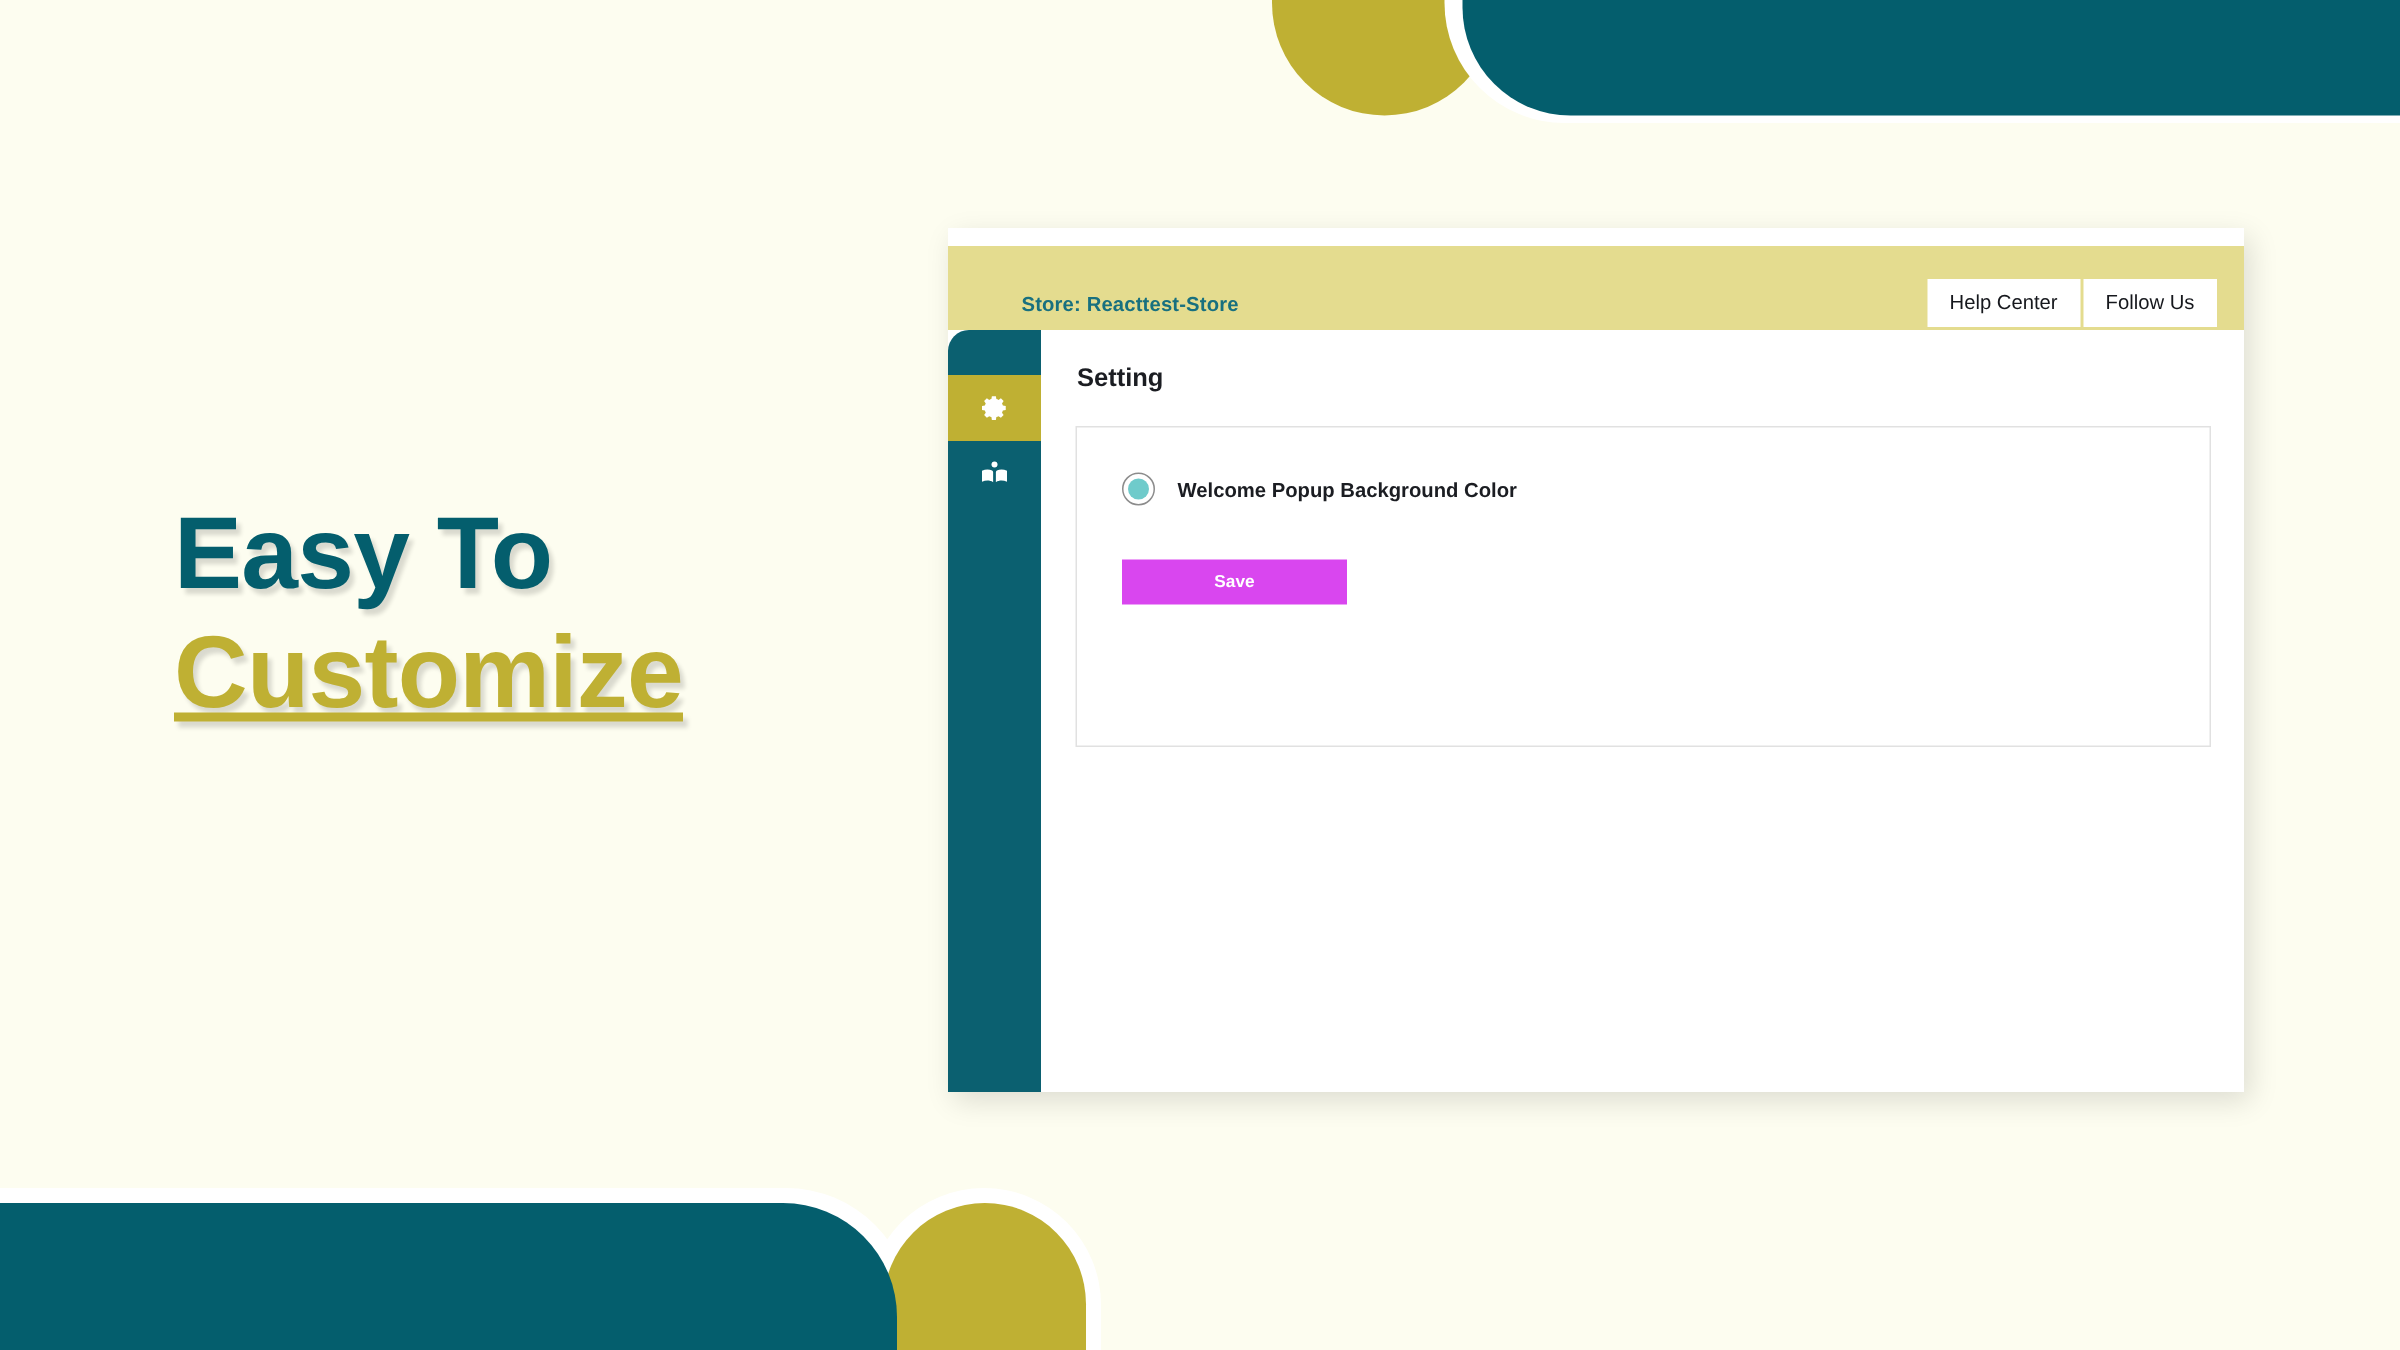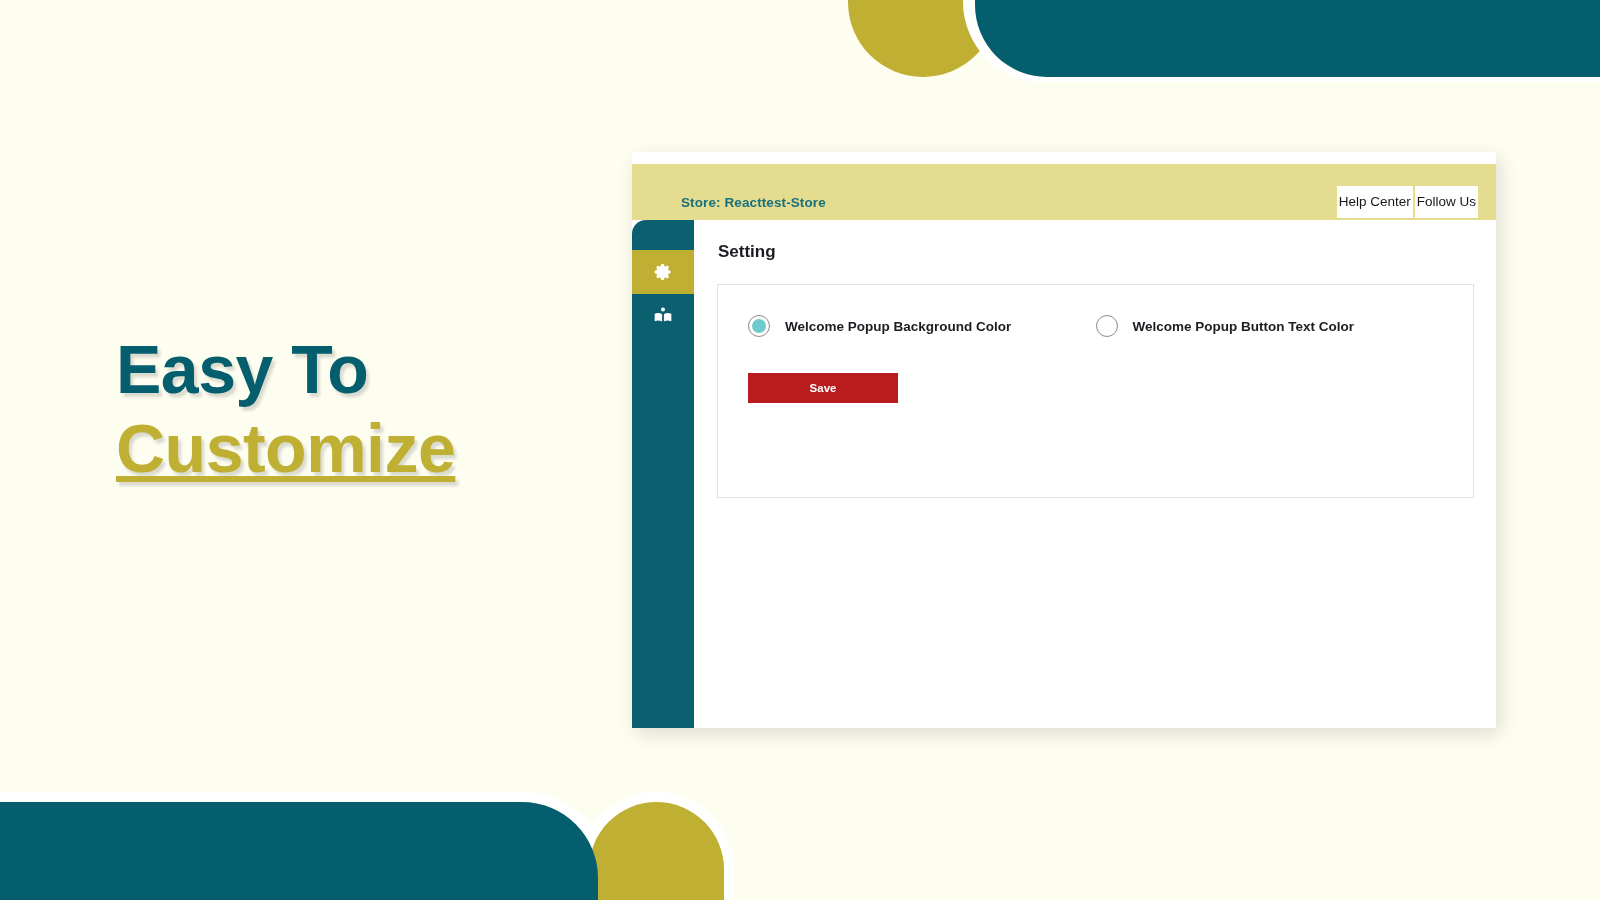--- a/index.html
+++ b/index.html
@@ -152,21 +152,21 @@
     gap: 0px;
     padding-top: 20px;
   }
   .topbar-btn {
     background: #ffffff;
     border: none;
     color: #16181d;
     font-size: 13.5px;
     font-family: "Liberation Sans", sans-serif;
     font-weight: normal;
-    padding: 8px 2px;
+    padding: 8px 15px;
     margin-left: 2px;
     cursor: pointer;
     line-height: 1.2;
   }
 
   .body-area {
     position: absolute;
     top: 68px; left: 0;
     width: 100%;
     height: 508px;
@@ -280,21 +280,21 @@
   }
   .opt-label {
     font-size: 13.5px;
     font-weight: bold;
     color: #1b1d22;
     text-align: right;
   }
   .save-btn {
     width: 150px;
     height: 30px;
-    background: #b91c1c;
+    background: #d946ef;
     border: none;
     color: #ffffff;
     font-size: 11.5px;
     font-weight: bold;
     font-family: "Liberation Sans", sans-serif;
     cursor: pointer;
     display: flex;
     align-items: center;
     justify-content: center;
     margin-left: 0px;
@@ -360,26 +360,20 @@
 
           <div class="opt">
             <span class="swatch">
               <span class="dot" style="background:#6FCBCB"></span>
             </span>
             <span class="opt-label">Welcome Popup Background Color</span>
           </div>
 
 
 
-          <div class="opt">
-            <span class="swatch">
-              <span class="dot" style="background:#FFFFFF"></span>
-            </span>
-            <span class="opt-label">Welcome Popup Button Text Color</span>
-          </div>
 
         </div>
 
         <button class="save-btn">Save</button>
       </div>
     </div>
 
   </div>
 </div>
 

